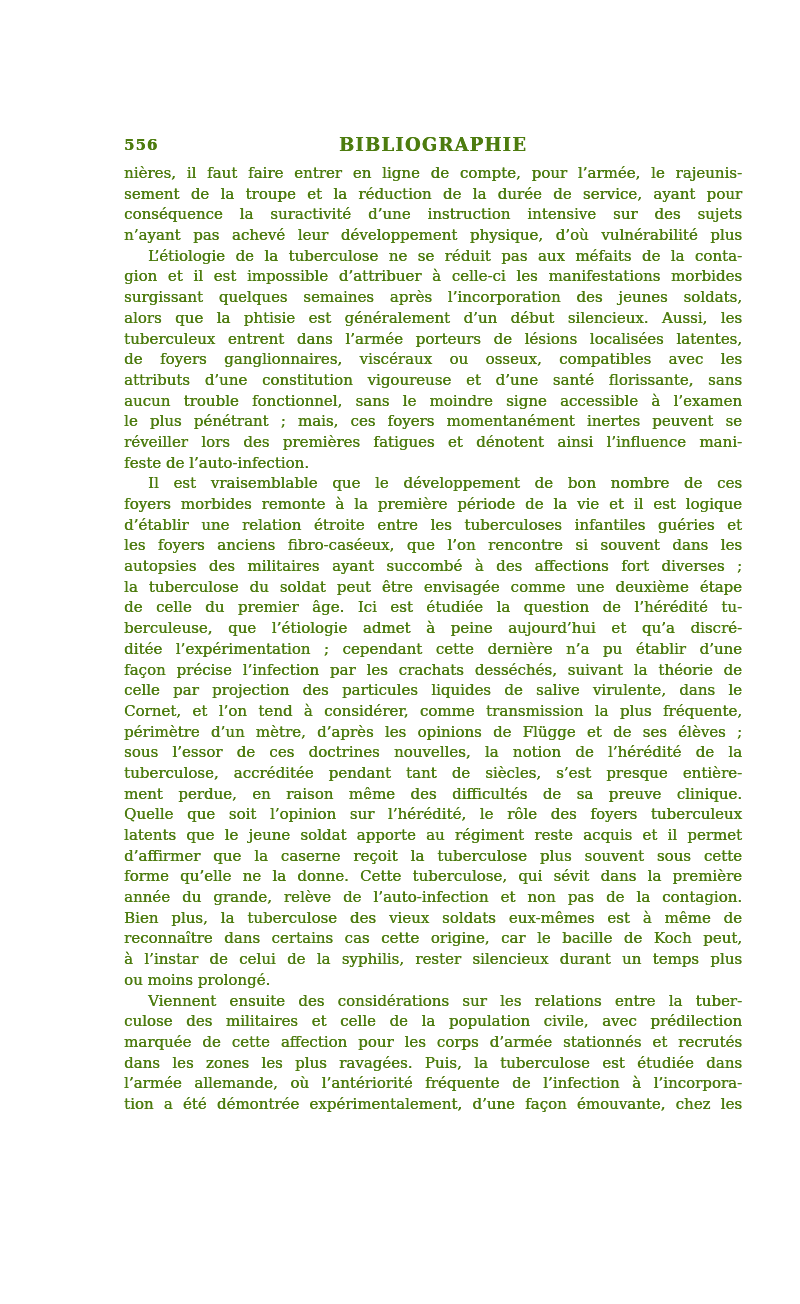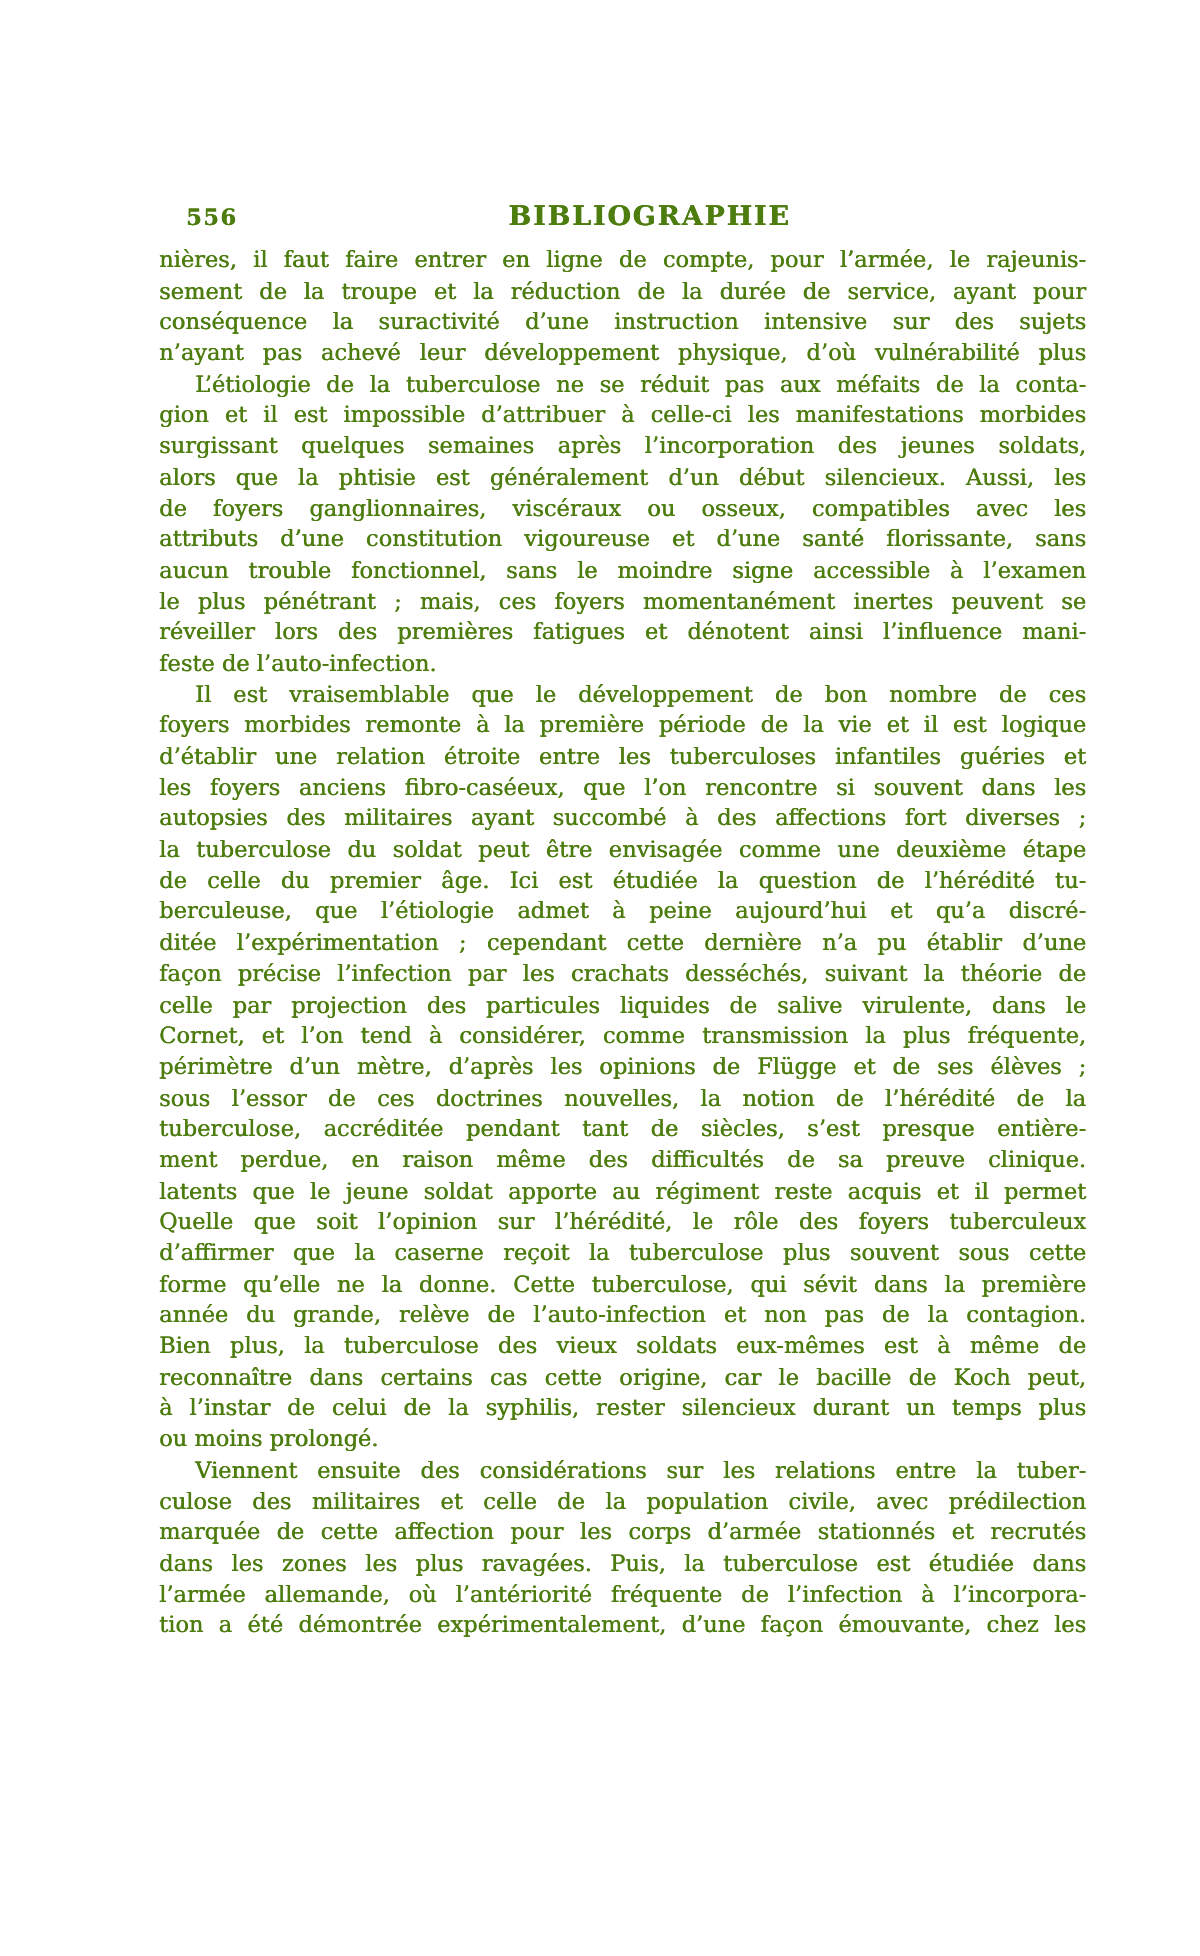--- a/index.html
+++ b/index.html
@@ -40,21 +40,21 @@
     top: 0;
     text-align: center;
     font-size: 18px;
     font-weight: bold;
     letter-spacing: 1.2px;
     text-shadow: 0.3px 0 currentColor;
   }
   .text-body {
     position: absolute;
     top: 163px;
-    left: 73px;
+    left: 91px;
     width: 618px;
     font-size: 15px;
     text-shadow: 0.35px 0 currentColor;
   }
   .line {
     line-height: 20.7px;
     height: 20.7px;
     white-space: normal;
     text-align: justify;
     text-align-last: justify;
@@ -78,20 +78,21 @@
   </div>
   <div class="text-body">
       <div class="line">nières, il faut faire entrer en ligne de compte, pour l’armée, le rajeunis-</div>
       <div class="line">sement de la troupe et la réduction de la durée de service, ayant pour</div>
       <div class="line">conséquence la suractivité d’une instruction intensive sur des sujets</div>
       <div class="line">n’ayant pas achevé leur développement physique, d’où vulnérabilité plus</div>
       <div class="line indent">L’étiologie de la tuberculose ne se réduit pas aux méfaits de la conta-</div>
       <div class="line">gion et il est impossible d’attribuer à celle-ci les manifestations morbides</div>
       <div class="line">surgissant quelques semaines après l’incorporation des jeunes soldats,</div>
       <div class="line">alors que la phtisie est généralement d’un début silencieux. Aussi, les</div>
+      <div class="line">tuberculeux entrent dans l’armée porteurs de lésions localisées latentes,</div>
       <div class="line">de foyers ganglionnaires, viscéraux ou osseux, compatibles avec les</div>
       <div class="line">attributs d’une constitution vigoureuse et d’une santé florissante, sans</div>
       <div class="line">aucun trouble fonctionnel, sans le moindre signe accessible à l’examen</div>
       <div class="line">le plus pénétrant ; mais, ces foyers momentanément inertes peuvent se</div>
       <div class="line">réveiller lors des premières fatigues et dénotent ainsi l’influence mani-</div>
       <div class="line endline">feste de l’auto-infection.</div>
       <div class="line indent">Il est vraisemblable que le développement de bon nombre de ces</div>
       <div class="line">foyers morbides remonte à la première période de la vie et il est logique</div>
       <div class="line">d’établir une relation étroite entre les tuberculoses infantiles guéries et</div>
       <div class="line">les foyers anciens fibro-caséeux, que l’on rencontre si souvent dans les</div>
@@ -100,22 +101,22 @@
       <div class="line">de celle du premier âge. Ici est étudiée la question de l’hérédité tu-</div>
       <div class="line">berculeuse, que l’étiologie admet à peine aujourd’hui et qu’a discré-</div>
       <div class="line">ditée l’expérimentation ; cependant cette dernière n’a pu établir d’une</div>
       <div class="line">façon précise l’infection par les crachats desséchés, suivant la théorie de</div>
       <div class="line">celle par projection des particules liquides de salive virulente, dans le</div>
       <div class="line">Cornet, et l’on tend à considérer, comme transmission la plus fréquente,</div>
       <div class="line">périmètre d’un mètre, d’après les opinions de Flügge et de ses élèves ;</div>
       <div class="line">sous l’essor de ces doctrines nouvelles, la notion de l’hérédité de la</div>
       <div class="line">tuberculose, accréditée pendant tant de siècles, s’est presque entière-</div>
       <div class="line">ment perdue, en raison même des difficultés de sa preuve clinique.</div>
+      <div class="line">Quelle que soit l’opinion sur l’hérédité, le rôle des foyers tuberculeux</div>
       <div class="line">latents que le jeune soldat apporte au régiment reste acquis et il permet</div>
-      <div class="line">Quelle que soit l’opinion sur l’hérédité, le rôle des foyers tuberculeux</div>
       <div class="line">d’affirmer que la caserne reçoit la tuberculose plus souvent sous cette</div>
       <div class="line">forme qu’elle ne la donne. Cette tuberculose, qui sévit dans la première</div>
       <div class="line">année du grande, relève de l’auto-infection et non pas de la contagion.</div>
       <div class="line">Bien plus, la tuberculose des vieux soldats eux-mêmes est à même de</div>
       <div class="line">reconnaître dans certains cas cette origine, car le bacille de Koch peut,</div>
       <div class="line">à l’instar de celui de la syphilis, rester silencieux durant un temps plus</div>
       <div class="line endline">ou moins prolongé.</div>
       <div class="line indent">Viennent ensuite des considérations sur les relations entre la tuber-</div>
       <div class="line">culose des militaires et celle de la population civile, avec prédilection</div>
       <div class="line">marquée de cette affection pour les corps d’armée stationnés et recrutés</div>

